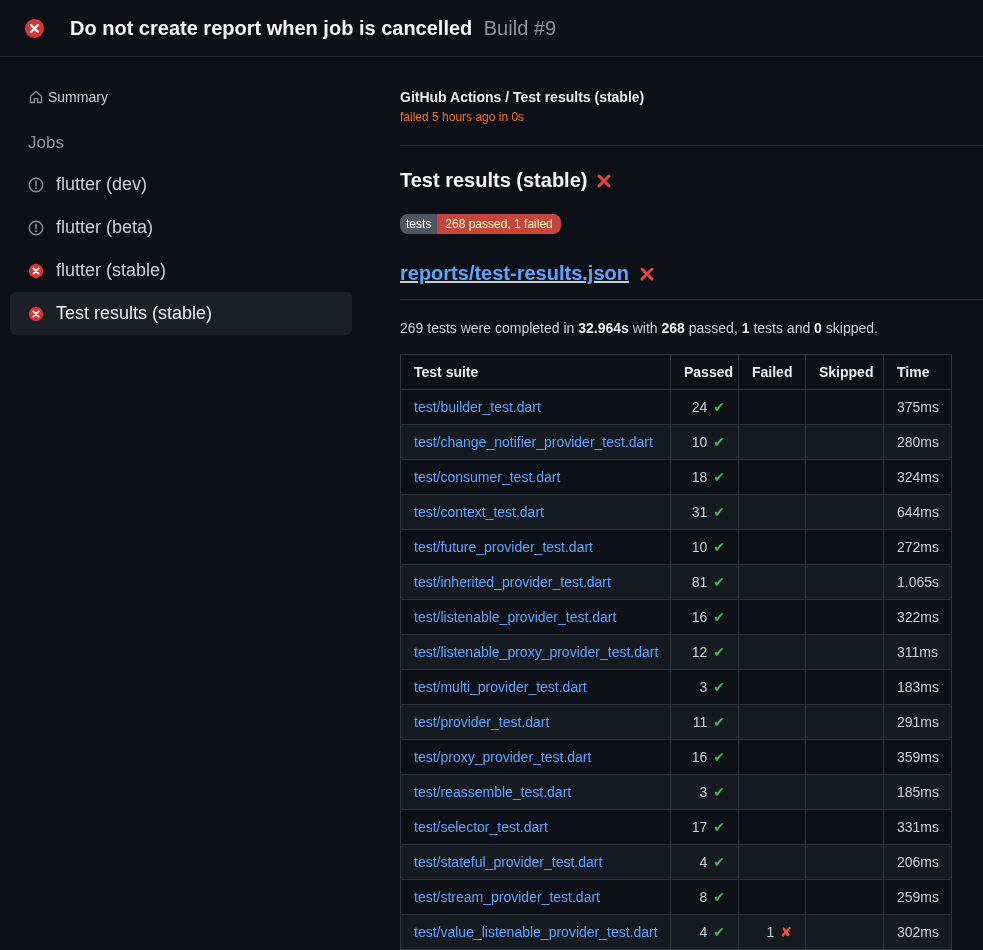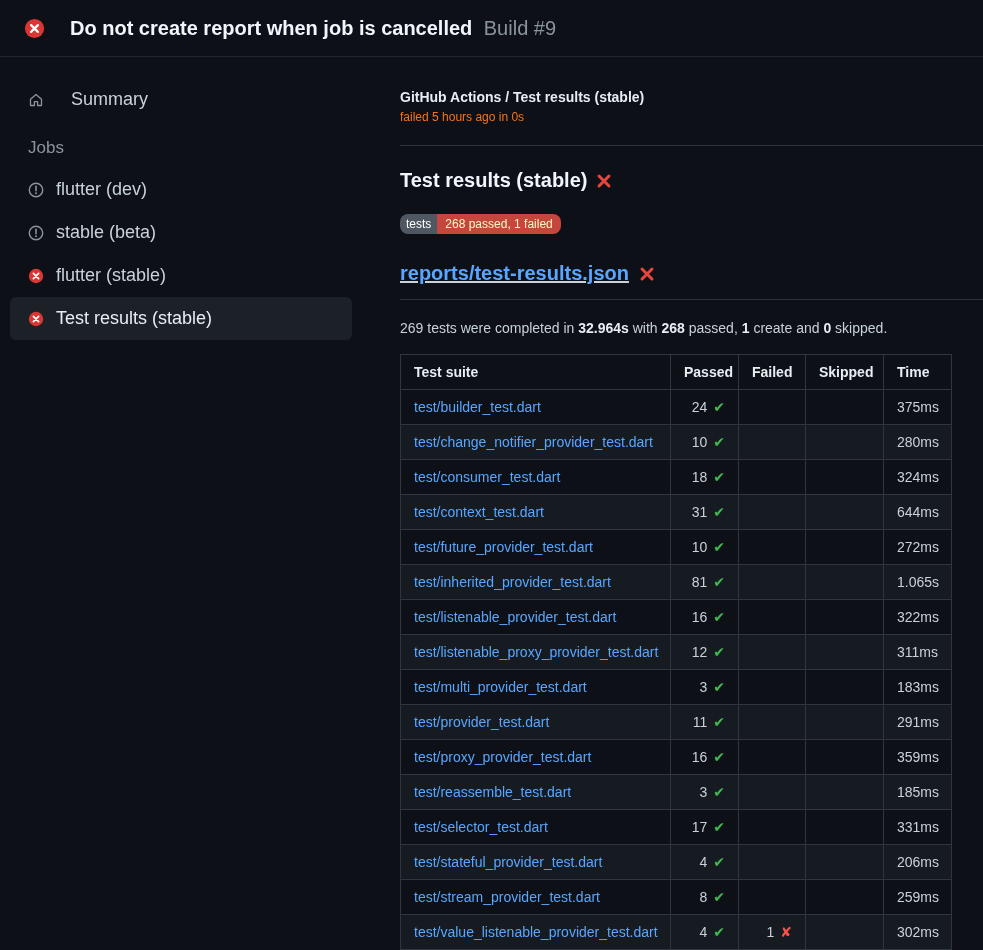--- a/index.html
+++ b/index.html
@@ -21,23 +21,23 @@
   }
   .run-title { font-size: 20px; font-weight: 700; color: #f0f6fc; }
   .build-no { font-size: 20px; font-weight: 400; color: #8b949e; margin-left: 7px; }
 
   
   .layout { display: flex; align-items: flex-start; }
 
   
   .sidebar { width: 360px; flex: none; padding-top: 22px; }
   .summary-item {
-    display: flex; align-items: center; gap: 27px;
+    display: flex; align-items: center; gap: 4px;
     padding: 10px 16px 10px 28px;
-    font-size: 18px; color: #c9d1d9; cursor: pointer;
+    font-size: 14px; color: #c9d1d9; cursor: pointer;
   }
   .jobs-heading {
     font-size: 17px; color: #8b949e;
     padding: 18px 16px 10px 28px;
   }
   .job-item {
     display: flex; align-items: center; gap: 12px;
     padding: 11px 16px 11px 18px;
     margin: 0 8px 0 10px;
     border-radius: 6px;
@@ -134,21 +134,21 @@
             <circle cx="8" cy="11.2" r="1" fill="#8b949e"></circle>
           </svg>
           <span class="job-label">flutter (dev)</span>
         </div>
         <div class="job-item">
           <svg width="16" height="16" viewBox="0 0 16 16">
             <circle cx="8" cy="8" r="6.7" fill="none" stroke="#8b949e" stroke-width="1.4"></circle>
             <path d="M8 4.4 L8 8.8" stroke="#8b949e" stroke-width="1.6" stroke-linecap="round"></path>
             <circle cx="8" cy="11.2" r="1" fill="#8b949e"></circle>
           </svg>
-          <span class="job-label">stable (beta)</span>
+          <span class="job-label">flutter (beta)</span>
         </div>
         <div class="job-item">
           <svg width="16" height="16" viewBox="0 0 16 16">
             <circle cx="8" cy="8" r="7.2" fill="#da3633"></circle>
             <path d="M5.4 5.4 L10.6 10.6 M10.6 5.4 L5.4 10.6" stroke="#ffffff" stroke-width="1.7" stroke-linecap="round"></path>
           </svg>
           <span class="job-label">flutter (stable)</span>
         </div>
         <div class="job-item selected">
           <svg width="16" height="16" viewBox="0 0 16 16">
@@ -177,21 +177,21 @@
       <span class="badge-value">268 passed, 1 failed</span>
     </div>
 
     <h2 class="report-heading">
       <a href="#" class="report-link">reports/test-results.json</a>
       <svg width="16" height="16" viewBox="0 0 16 16">
         <path d="M3 3 L13 13 M13 3 L3 13" stroke="#e8453c" stroke-width="3" stroke-linecap="round"></path>
       </svg>
     </h2>
 
-    <p class="summary-line"><span>269 tests were completed in </span><strong>32.964s</strong><span> with </span><strong>268</strong><span> passed, </span><strong>1</strong><span> create and </span><strong>0</strong><span> skipped.</span></p>
+    <p class="summary-line"><span>269 tests were completed in </span><strong>32.964s</strong><span> with </span><strong>268</strong><span> passed, </span><strong>1</strong><span> tests and </span><strong>0</strong><span> skipped.</span></p>
 
     <table class="results-table">
       <colgroup>
         <col style="width:270px">
           <col style="width:68px">
           <col style="width:67px">
           <col style="width:78px">
           <col style="width:68px">
       </colgroup>
       <thead>

